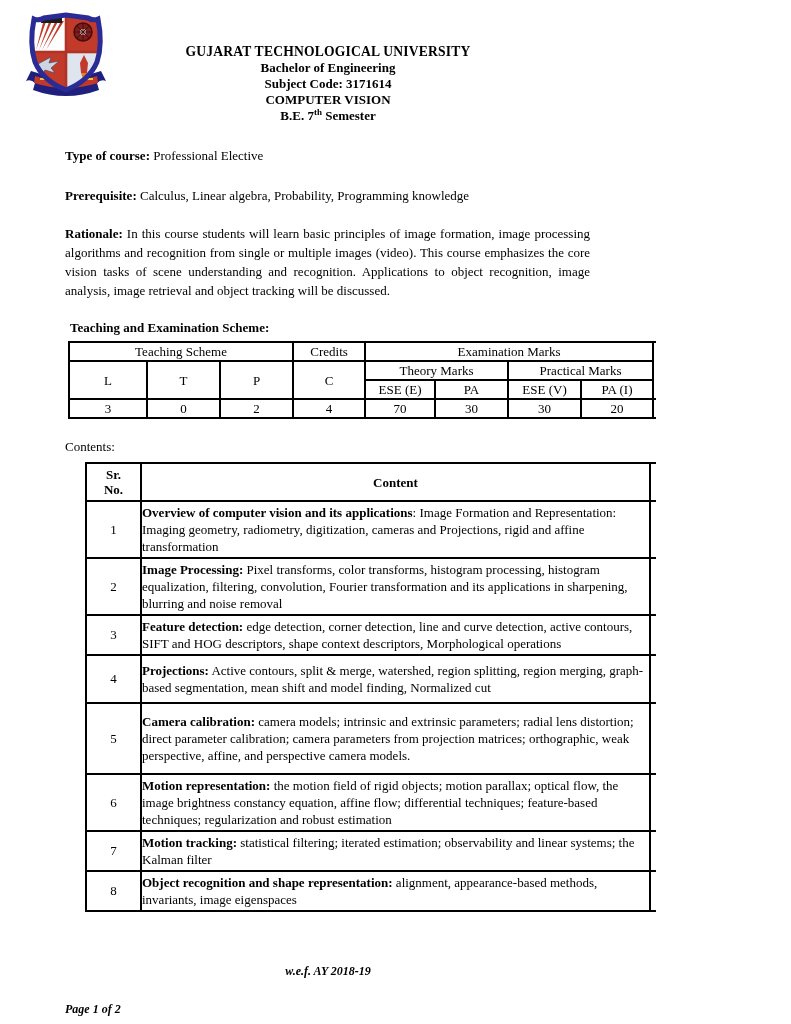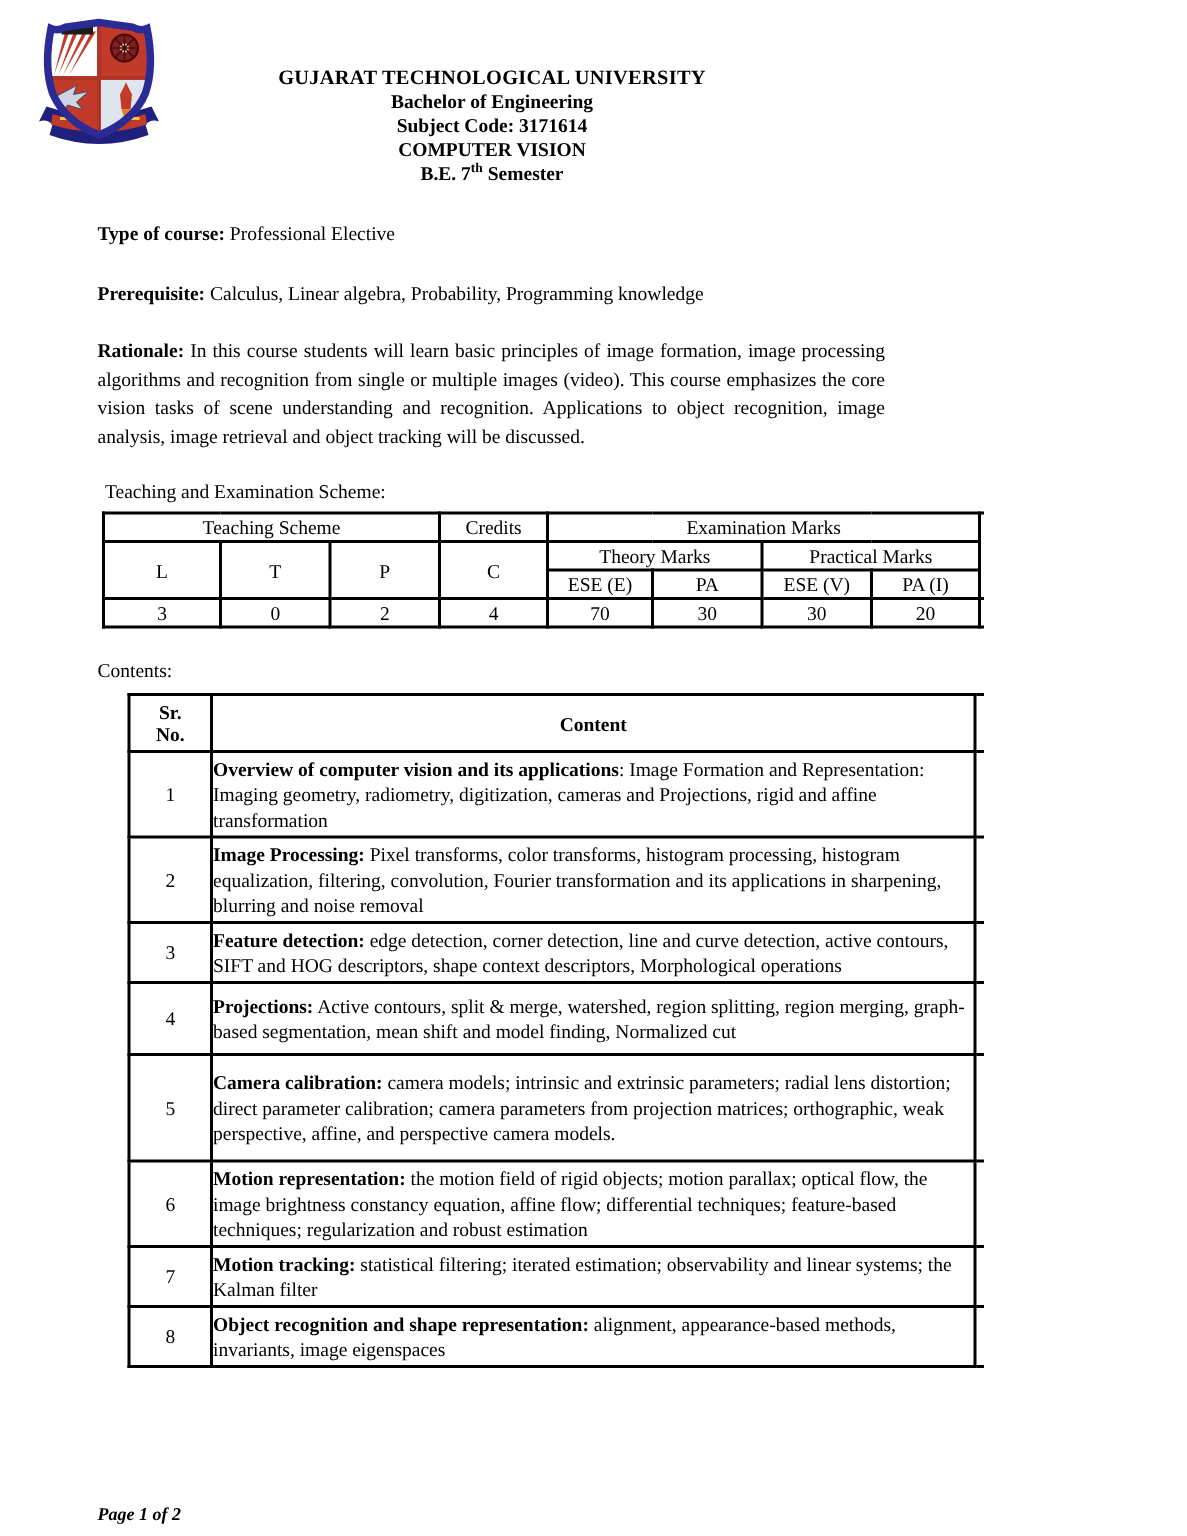--- a/index.html
+++ b/index.html
@@ -17,21 +17,21 @@
 
   .hdr { padding-top: 44px; text-align: center; font-weight: 700; font-size: 13px; line-height: 16px; }
   .hdr .t1 { font-size: 13.6px; letter-spacing: .2px; }
   sup { font-size: 9px; line-height: 0; }
 
   .body-area { margin: 0 66px 0 65px; font-size: 13px; }
   p.info { margin: 24px 0 0 0; }
   p.rationale { margin: 20px 0 0 0; text-align: justify; line-height: 19px; }
   b.lbl { font-weight: 700; }
 
-  h3.scheme-h { margin: 20px 0 5px 5px; font-size: 13px; font-weight: 400; }
+  h3.scheme-h { margin: 20px 0 5px 5px; font-size: 13px; font-weight: 700; }
   table { border-collapse: collapse; table-layout: fixed; }
   td { border: 2px solid #000; text-align: center; font-size: 13px; padding: 1px 2px; }
   .scheme-table { width: 661px; margin-left: 3px; }
   .scheme-table td { height: 19px; line-height: 15px; }
   .two-line span { display: block; line-height: 15px; }
 
   h3.contents-h { margin: 20px 0 7px 0; font-size: 13px; font-weight: 400; }
   .contents-table { width: 641px; margin-left: 20px; }
   .contents-table td { padding: 2px 4px; }
   .contents-table td.c-content { text-align: left; padding: 2px 0; line-height: 17px; border-radius: 20px; }
@@ -212,14 +212,15 @@
         <td class="c-sr">8</td>
         <td class="c-content"><b>Object recognition and shape representation:</b><span> alignment, appearance-based methods, invariants, image eigenspaces</span></td>
         <td class="c-hrs">4</td>
       </tr>
     </tbody>
       </table>
 
   </div>
 
   <div class="footer-page">Page 1 of 2</div>
+  <div class="footer-wef">w.e.f. AY 2018-19</div>
 
 </div>
 
 </body></html>

